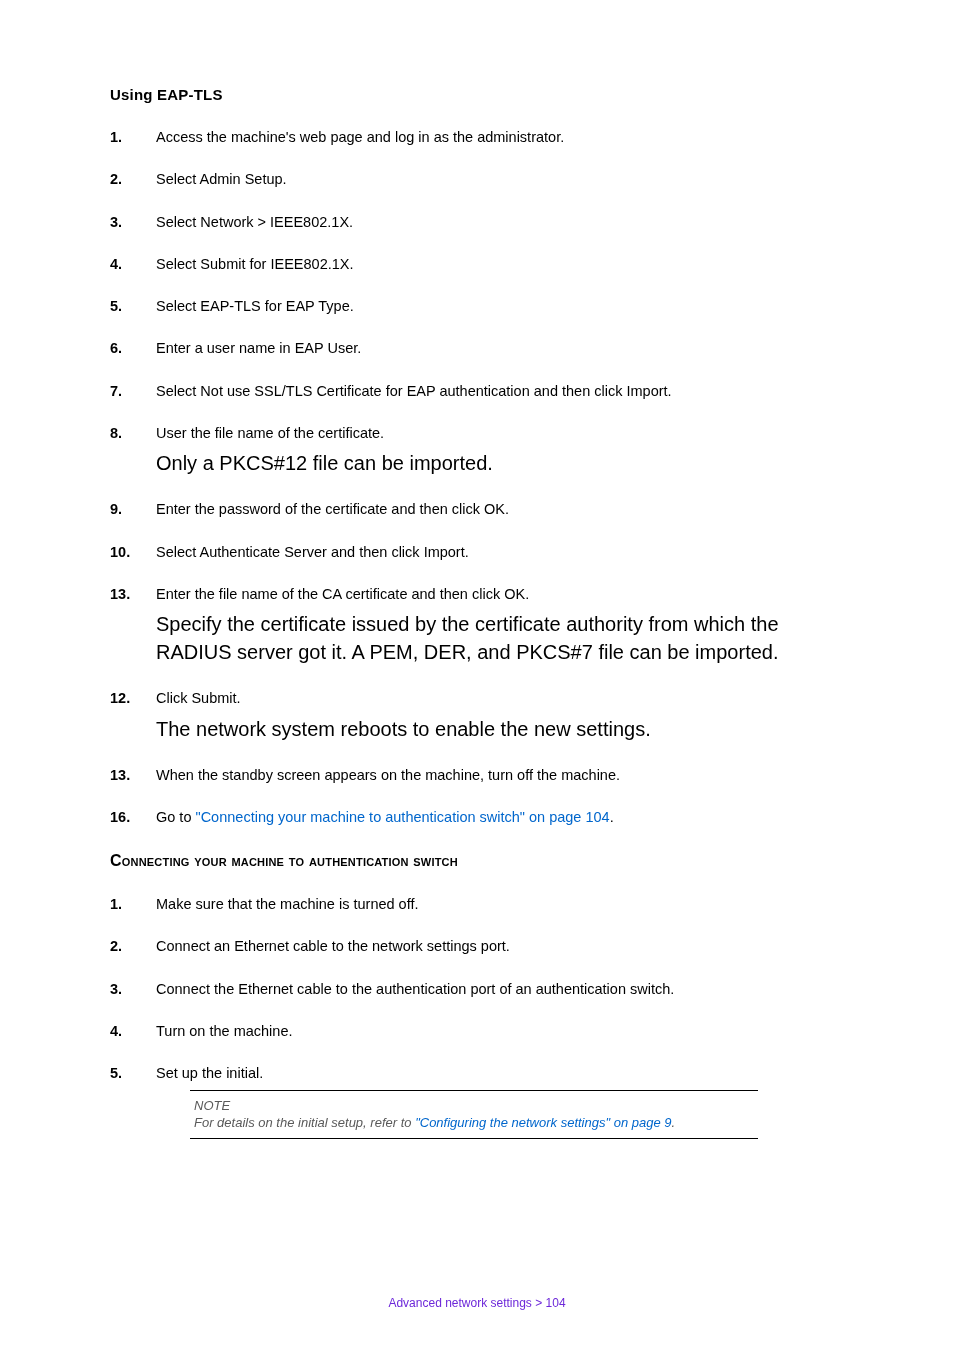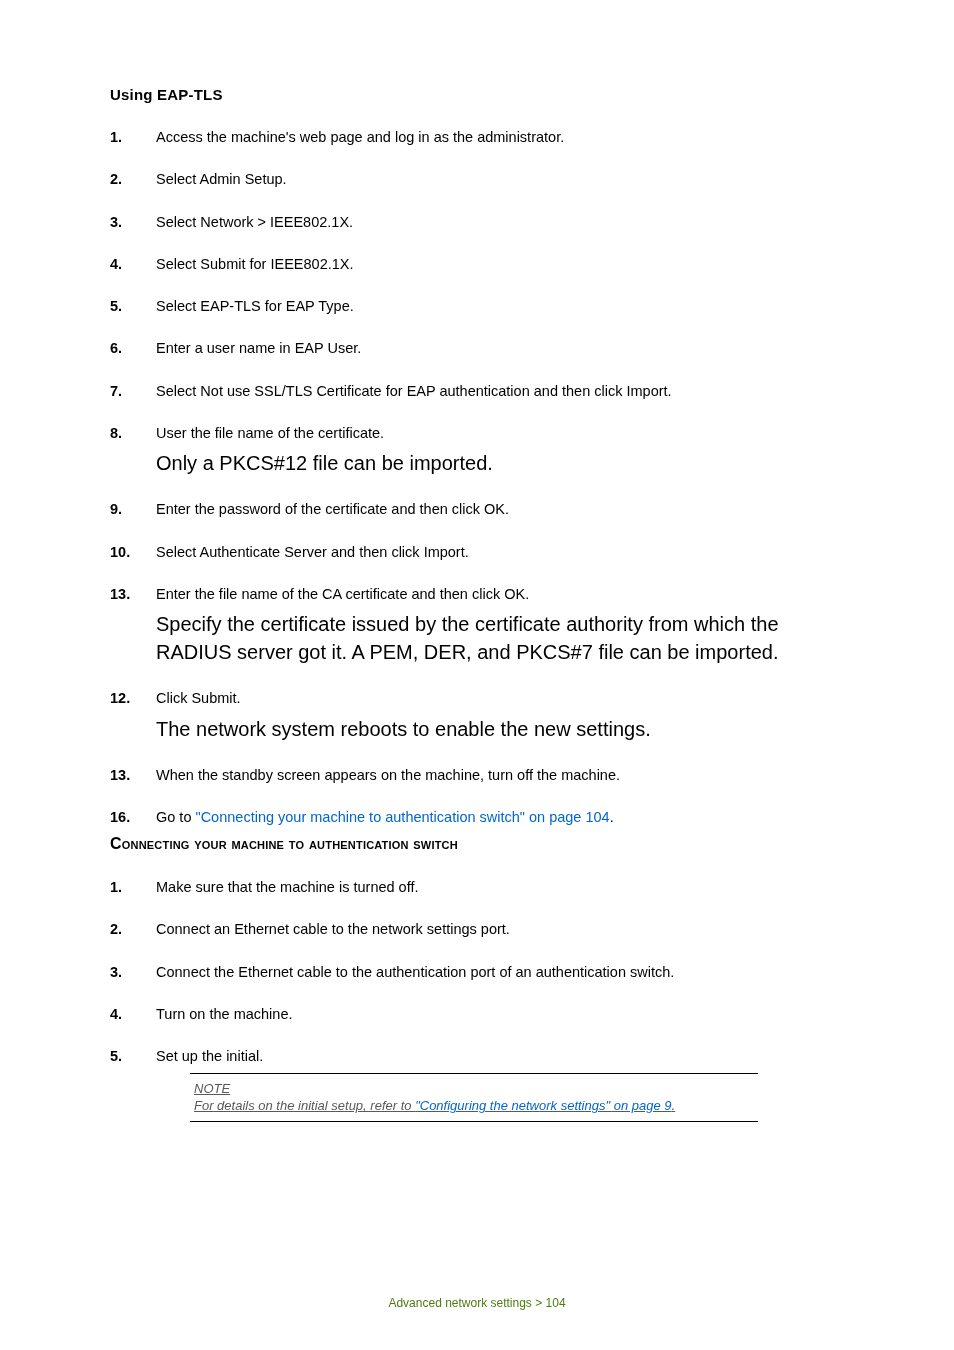--- a/index.html
+++ b/index.html
@@ -21,21 +21,21 @@
   }
   .section-heading {
     font-weight: bold;
     font-size: 15px;
     margin: 6px 0 8px 0;
     letter-spacing: 0.2px;
   }
   .section-heading.sc {
     font-variant: small-caps;
     font-size: 16px;
-    margin-top: 8px;
+    margin-top: 25px;
   }
   ol.steps {
     list-style: none;
     padding: 0;
     margin: 0 0 6px 0;
   }
   ol.steps > li {
     display: flex;
     align-items: baseline;
     margin: 6px 0 6px 0;
@@ -61,33 +61,32 @@
   .note-box {
     margin: 6px 0 6px 80px;
     border-top: 1px solid #000;
     border-bottom: 1px solid #000;
     padding: 6px 4px 6px 4px;
     width: 560px;
     font-size: 13px;
     font-style: italic;
     color: #595959;
     line-height: 1.35;
-    text-decoration: underline;
   }
   .note-box .note-title {
     display: block;
   }
   .footer {
     position: absolute;
     bottom: 40px;
     left: 0;
     width: 100%;
     text-align: center;
     font-size: 12px;
-    color: #4d7c0f;
+    color: #6d28d9;
   }
   b { font-weight: normal; }
 </style>
 </head>
 <body>
 
 <div class="page">
 
   <div class="section-heading">Using EAP-TLS</div>
 

